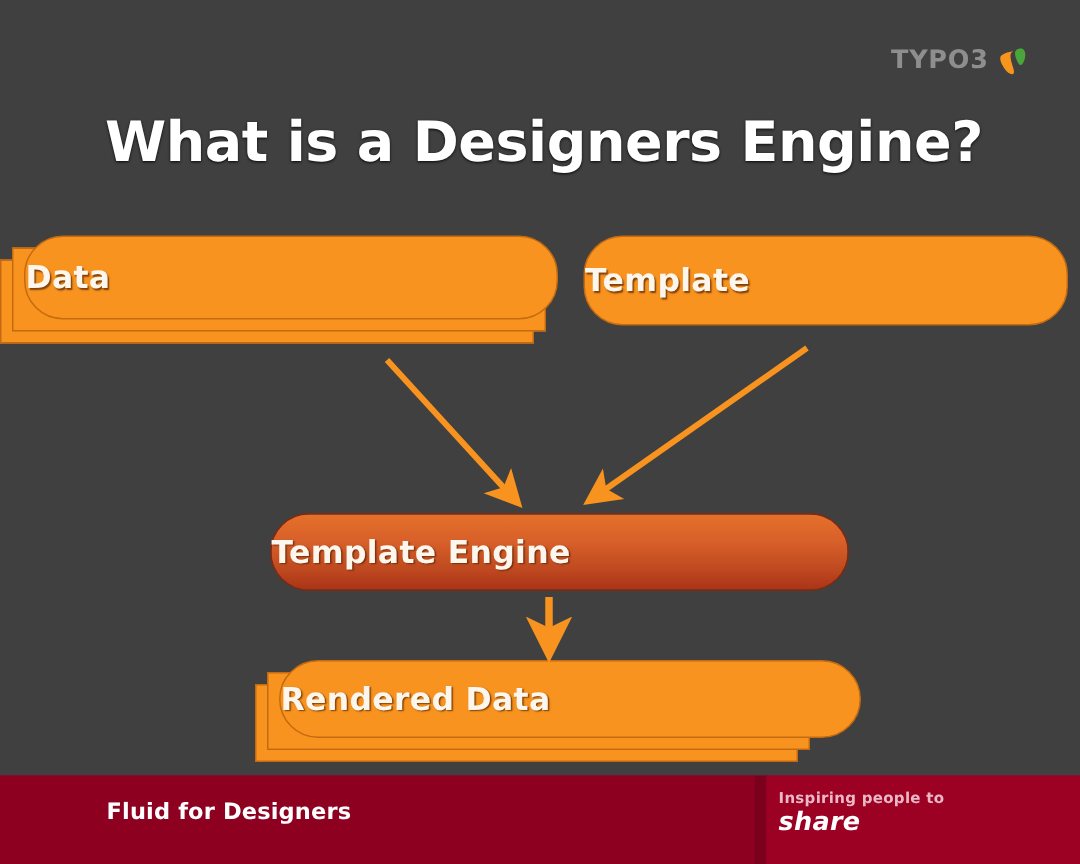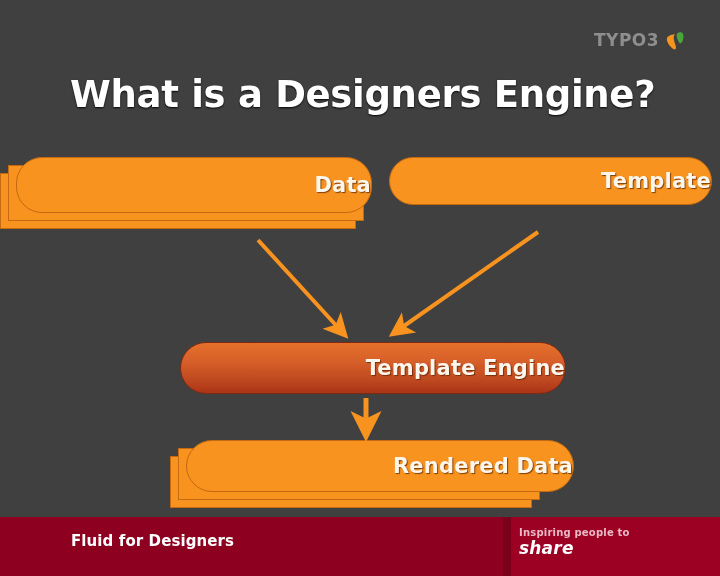--- a/index.html
+++ b/index.html
@@ -55,21 +55,21 @@
     white-space: nowrap;
     text-shadow: 0 1px 2px rgba(0,0,0,0.9);
   }
 
   
   .node {
     position: absolute;
     box-sizing: border-box;
     display: flex;
     align-items: center;
-    justify-content: flex-end;
+    justify-content: flex-start;
     border-radius: 26px;
   }
   .node .label {
     font-family: "DejaVu Sans", sans-serif;
     font-weight: bold;
     font-size: 21px;
     color: #fdf6ec;
     letter-spacing: 0.2px;
     text-shadow: 1px 1px 1px rgba(90,35,0,0.75);
     white-space: nowrap;
@@ -183,21 +183,21 @@
   <div id="title">What is a Designers Engine?</div>
 
   <div>
     <div class="sheet" style="left:0px; top:173px; width:356px; height:56px;"></div>
     <div class="sheet" style="left:8px; top:165px; width:356px; height:56px;"></div>
     <div class="node flat" style="left:16px; top:157px; width:356px; height:56px;">
       <span class="label">Data</span>
     </div>
   </div>
 
-  <div class="node flat" style="left:389px; top:157px; width:323px; height:48px;">
+  <div class="node flat" style="left:389px; top:157px; width:323px; height:60px;">
     <span class="label">Template</span>
   </div>
 
   <div class="node gradbox" style="left:180px; top:342px; width:386px; height:52px;">
     <span class="label">Template Engine</span>
   </div>
 
   <div>
     <div class="sheet" style="left:170px; top:456px; width:362px; height:52px;"></div>
     <div class="sheet" style="left:178px; top:448px; width:362px; height:52px;"></div>

